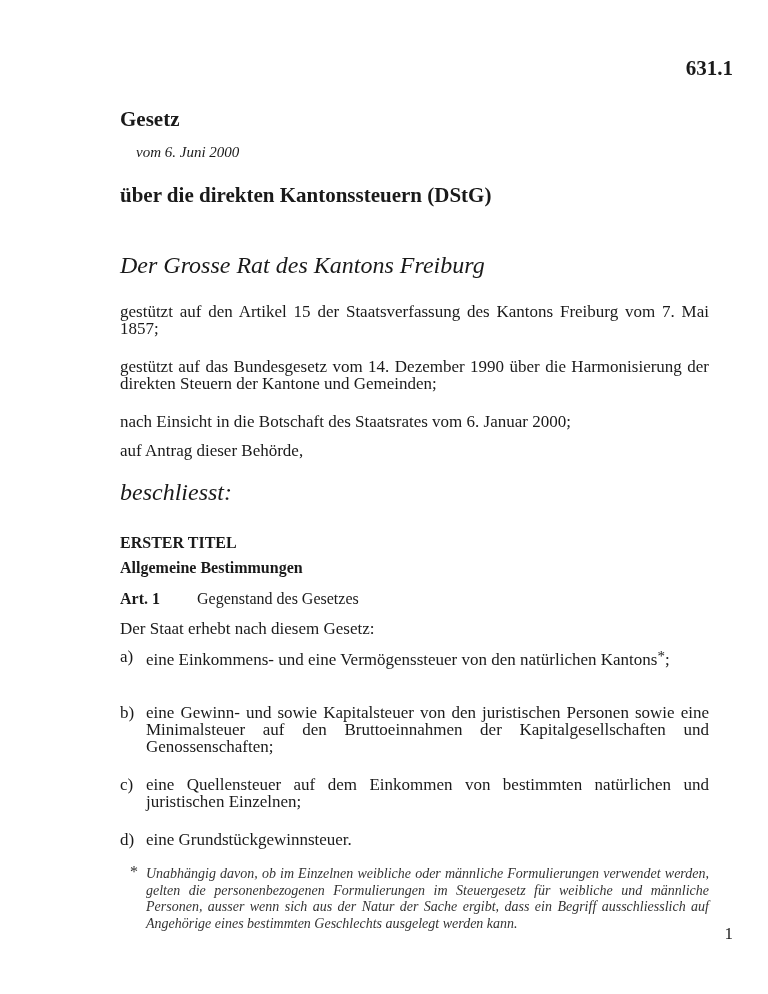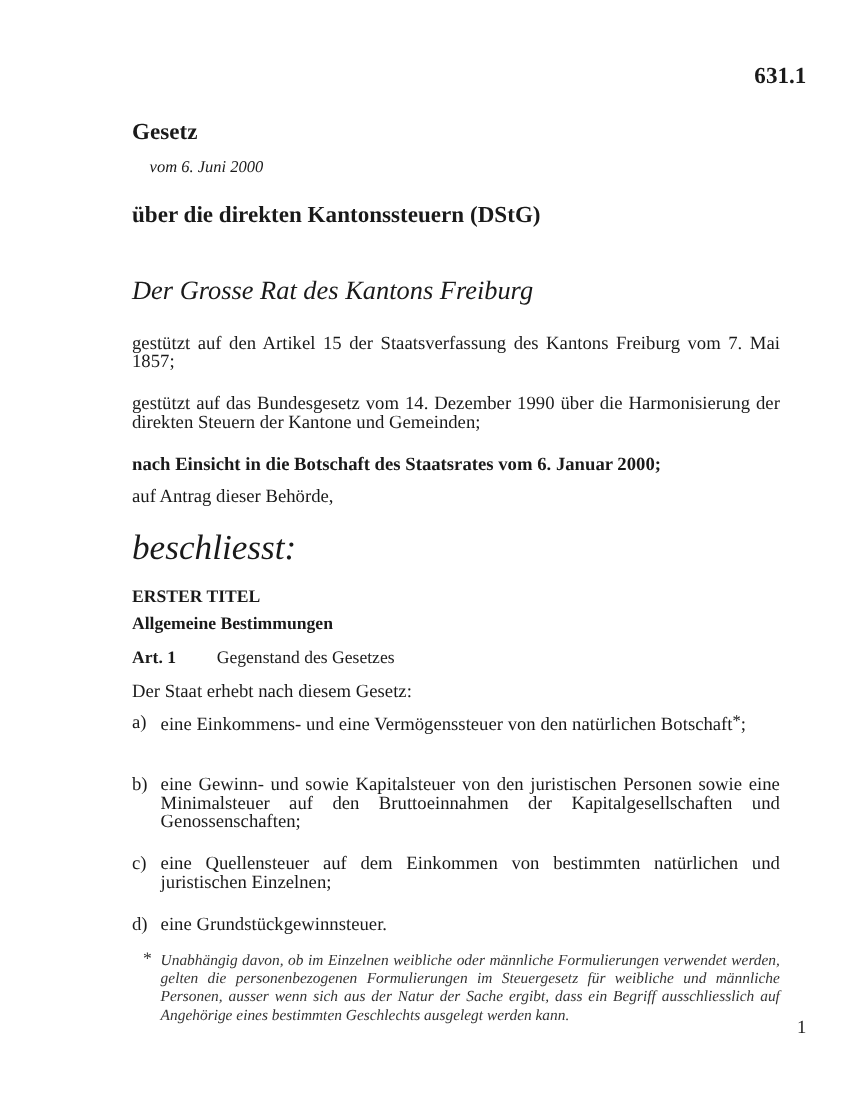--- a/index.html
+++ b/index.html
@@ -11,23 +11,23 @@
   .page { position: absolute; left: 16px; top: 0; width: 768px; height: 729px; }
   .abs { position: absolute; }
   .sysnum { right: 51px; top: 56px; font-size: 21px; font-weight: bold; }
   .gesetz { left: 104px; top: 107px; font-size: 21px; font-weight: bold; }
   .date { left: 104px; top: 144px; font-size: 15px; font-style: italic; margin-left: 16px; }
   .title { left: 104px; top: 183px; font-size: 21px; font-weight: bold; }
   .council { left: 104px; top: 252px; font-size: 24px; font-style: italic; }
   .para { left: 104px; width: 589px; font-size: 17px; line-height: 17px; text-align: justify; }
   .p1 { top: 303px; }
   .p2 { top: 358px; text-align-last: left; }
-  .p3 { top: 413px; font-weight: bold; }
+  .p3 { top: 413px; }
   .p4 { top: 442px; }
-  .decides { left: 104px; top: 479px; font-size: 32px; font-style: italic; }
+  .decides { left: 104px; top: 479px; font-size: 24px; font-style: italic; }
   .titel { left: 104px; top: 534px; font-size: 16px; font-weight: bold; }
   .titelsub { left: 104px; top: 559px; font-size: 16px; font-weight: bold; }
   .art { left: 104px; top: 590px; font-size: 16px; }
   .art-num { font-weight: bold; display: inline-block; width: 77px; }
   .art-title { }
   .intro { left: 104px; top: 619px; font-size: 17px; }
   .list-item { left: 104px; width: 589px; font-size: 17px; line-height: 17px; }
   .list-item .lbl { position: absolute; left: 0; top: 0; }
   .list-item .txt { margin-left: 26px; text-align: justify; }
   .li-a { top: 648px; }
@@ -60,21 +60,21 @@
   <div class="abs titel">ERSTER TITEL</div>
   <div class="abs titelsub">Allgemeine Bestimmungen</div>
 
   <div class="abs art">
     <span class="art-num">Art. 1</span><span class="art-title">Gegenstand des Gesetzes</span>
   </div>
   <div class="abs intro">Der Staat erhebt nach diesem Gesetz:</div>
 
   <div class="abs list-item li-a">
     <span class="lbl">a)</span>
-    <div class="txt"><span>eine Einkommens- und eine Vermögenssteuer von den natürlichen Botschaft</span><span class="sup">*</span><span>;</span></div>
+    <div class="txt"><span>eine Einkommens- und eine Vermögenssteuer von den natürlichen Kantons</span><span class="sup">*</span><span>;</span></div>
   </div>
   <div class="abs list-item li-b">
     <span class="lbl">b)</span>
     <div class="txt">eine Gewinn- und sowie Kapitalsteuer von den juristischen Personen sowie eine Minimalsteuer auf den Bruttoeinnahmen der Kapitalgesellschaften und Genossenschaften;</div>
   </div>
   <div class="abs list-item li-c">
     <span class="lbl">c)</span>
     <div class="txt">eine Quellensteuer auf dem Einkommen von bestimmten natürlichen und juristischen Einzelnen;</div>
   </div>
   <div class="abs list-item li-d">

